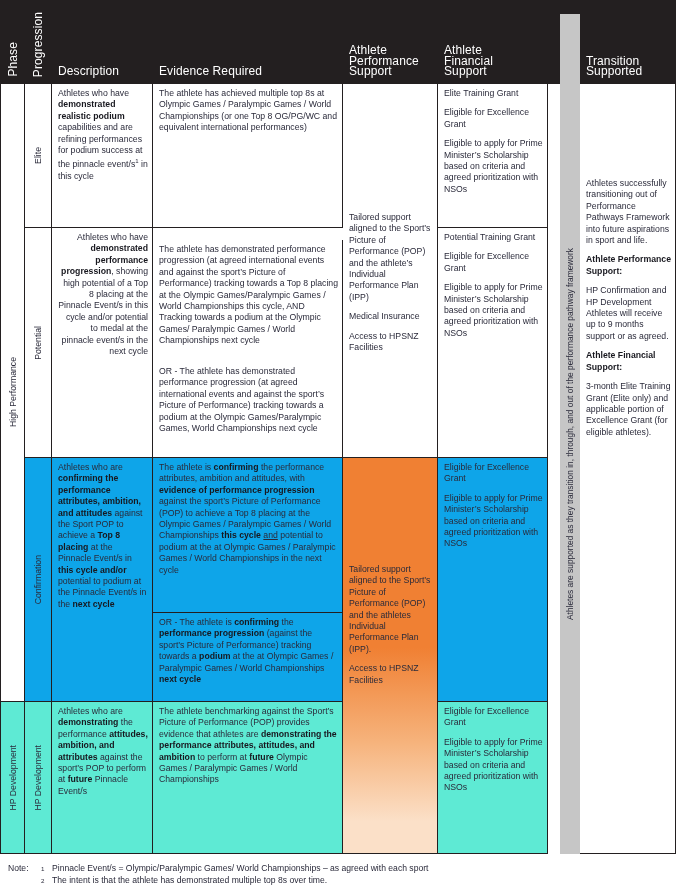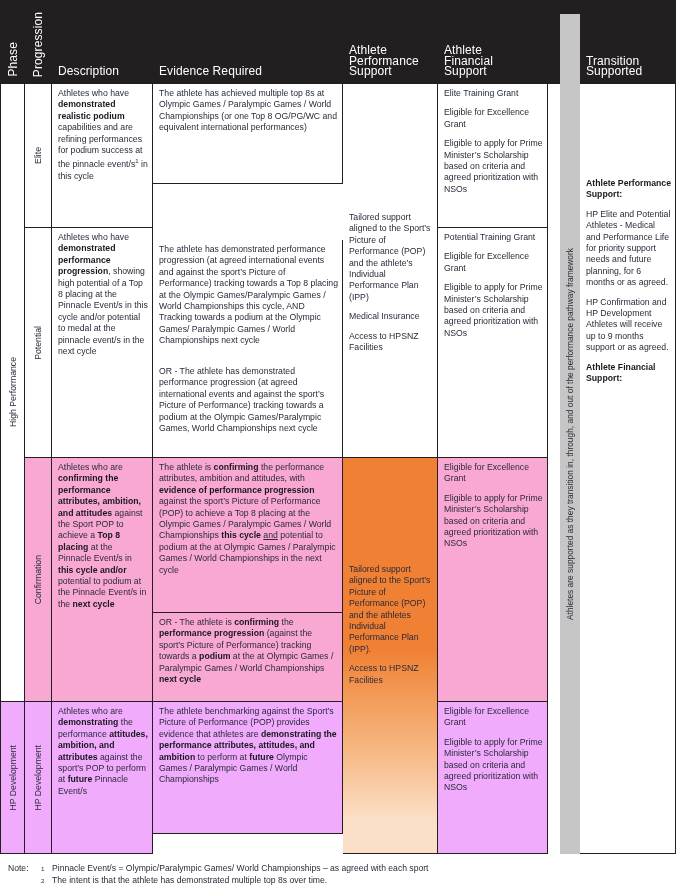--- a/index.html
+++ b/index.html
@@ -46,22 +46,22 @@
   .vlabel{
     position:absolute;left:0;top:0;right:0;bottom:0;
     display:flex;align-items:center;justify-content:center;
   }
   .vlabel span{
     writing-mode:vertical-rl;transform:rotate(180deg);
     font-size:8.7px;line-height:10px;color:#2a2a3a;white-space:nowrap;
   }
 
   
-  .fill-orange{background:#f9a8d4;}
-  .fill-peach{background:#f0abfc;}
+  .fill-orange{background:#0ea5e9;}
+  .fill-peach{background:#5eead4;}
   .fill-white{background:#ffffff;}
   .grad-oc{background:linear-gradient(to bottom,#F08033 0%,#F08033 48%,#F6B37C 72%,#FBE0C8 92%,#FBE0C8 100%);}
 
   
   .band{
     position:absolute;background:#C6C6C6;
   }
   .band .bandtxt{
     position:absolute;left:50%;top:50%;
     transform:translate(-50%,-50%) rotate(180deg);
@@ -141,37 +141,37 @@
     <div class="vlabel">
       <span>HP Development</span>
     </div>
   </div>
 
   <div class="cell body-cell fill-white" style="left:52px;top:84px;width:101px;height:144px;">
     <div class="txt">
         <p>Athletes who have <b>demonstrated realistic podium</b> capabilities and are refining performances for podium success at the pinnacle event/s<span class="sup">1</span> in this cycle</p>
       </div>
   </div>
-  <div class="cell body-cell fill-white" style="left:52px;top:228px;width:101px;height:230px;">
+  <div class="cell body-cell fill-white" style="left:52px;top:228px;width:101px;height:230px;text-align:right;">
     <div class="txt">
         <p>Athletes who have <b>demonstrated performance progression</b>, showing high potential of a Top 8 placing at the Pinnacle Event/s in this cycle and/or potential to medal at the pinnacle event/s in the next cycle</p>
       </div>
   </div>
   <div class="cell body-cell fill-orange" style="left:52px;top:458px;width:101px;height:244px;">
     <div class="txt">
         <p>Athletes who are <b>confirming the performance attributes, ambition, and attitudes</b> against the Sport POP to achieve a <b>Top 8 placing</b> at the Pinnacle Event/s in <b>this cycle and/or</b> potential to podium at the Pinnacle Event/s in the <b>next cycle</b></p>
       </div>
   </div>
   <div class="cell body-cell fill-peach" style="left:52px;top:702px;width:101px;height:152px;">
     <div class="txt">
         <p>Athletes who are <b>demonstrating</b> the performance <b>attitudes, ambition, and attributes</b> against the sport’s POP to perform at <b>future</b> Pinnacle Event/s</p>
       </div>
   </div>
 
-  <div class="cell body-cell fill-white" style="left:153px;top:84px;width:190px;height:100px;">
+  <div class="cell body-cell fill-white" style="left:153px;top:84px;width:190px;height:144px;">
     <div class="txt">
         <p>The athlete has achieved multiple top 8s at Olympic Games / Paralympic Games / World Championships (or one Top 8 OG/PG/WC and equivalent international performances)</p>
       </div>
   </div>
   <div class="cell body-cell fill-white" style="left:153px;top:240px;width:190px;height:134px;">
     <div class="txt">
         <p>The athlete has demonstrated performance progression (at agreed international events and against the sport’s Picture of Performance) tracking towards a Top 8 placing at the Olympic Games/Paralympic Games / World Championships this cycle, AND Tracking towards a podium at the Olympic Games/ Paralympic Games / World Championships next cycle</p>
       </div>
   </div>
   <div class="cell body-cell fill-white" style="left:153px;top:362px;width:190px;height:96px;">
@@ -182,21 +182,21 @@
   <div class="cell body-cell fill-orange" style="left:153px;top:458px;width:190px;height:155px;">
     <div class="txt">
         <p>The athlete is <b>confirming</b> the performance attributes, ambition and attitudes, with <b>evidence of performance progression</b> against the sport’s Picture of Performance (POP) to achieve a Top 8 placing at the Olympic Games / Paralympic Games / World Championships <b>this cycle</b> <u>and</u> potential to podium at the at Olympic Games / Paralympic Games / World Championships in the next cycle</p>
       </div>
   </div>
   <div class="cell body-cell fill-orange" style="left:153px;top:613px;width:190px;height:89px;">
     <div class="txt">
         <p>OR - The athlete is <b>confirming</b> the <b>performance progression</b> (against the sport’s Picture of Performance) tracking towards a <b>podium</b> at the at Olympic Games / Paralympic Games / World Championships <b>next cycle</b></p>
       </div>
   </div>
-  <div class="cell body-cell fill-peach" style="left:153px;top:702px;width:190px;height:132px;">
+  <div class="cell body-cell fill-peach" style="left:153px;top:702px;width:190px;height:152px;">
     <div class="txt">
         <p>The athlete benchmarking against the Sport’s Picture of Performance (POP) provides evidence that athletes are <b>demonstrating the performance attributes, attitudes, and ambition</b> to perform at <b>future</b> Olympic Games / Paralympic Games / World Championships</p>
       </div>
   </div>
 
   <div class="cell body-cell fill-white" style="left:343px;top:84px;width:95px;height:374px;">
     <div class="txt" style="top:128px;">
         <p>Tailored support aligned to the Sport’s Picture of Performance (POP) and the athlete’s Individual Performance Plan (IPP)</p>
         <p>Medical Insurance</p>
         <p>Access to HPSNZ Facilities</p>
@@ -235,24 +235,25 @@
         <p>Eligible to apply for Prime Minister’s Scholarship based on criteria and agreed prioritization with NSOs</p>
       </div>
   </div>
 
   <div class="band" style="left:560px;top:14px;width:20px;height:840px;">
     <div class="bandtxt">Athletes are supported as they transition in, through, and out of the performance pathway framework</div>
   </div>
 
   <div class="cell body-cell" style="left:580px;top:84px;width:96px;height:770px;background:#ffffff;border-right:1px solid #231f20;">
     <div class="txt" style="top:94px;">
+        <p>Athletes successfully transitioning out of Performance Pathways Framework into future aspirations in sport and life.</p>
         <p><b>Athlete Performance Support:</b></p>
-        <p>HP Elite and Potential Athletes - Medical and Performance Life for priority support needs and future planning, for 6 months or as agreed.</p>
         <p>HP Confirmation and HP Development Athletes will receive up to 9 months support or as agreed.</p>
         <p><b>Athlete Financial Support:</b></p>
+        <p>3-month Elite Training Grant (Elite only) and applicable portion of Excellence Grant (for eligible athletes).</p>
       </div>
   </div>
 
   <div class="note">
     <span class="lbl">Note:</span>
     <span class="mk" style="top:1px;">1</span>
     <span class="ln" style="top:0;">Pinnacle Event/s = Olympic/Paralympic Games/ World Championships – as agreed with each sport</span>
     <span class="mk" style="top:13px;">2</span>
     <span class="ln" style="top:12px;">The intent is that the athlete has demonstrated multiple top 8s over time.</span>
   </div>

